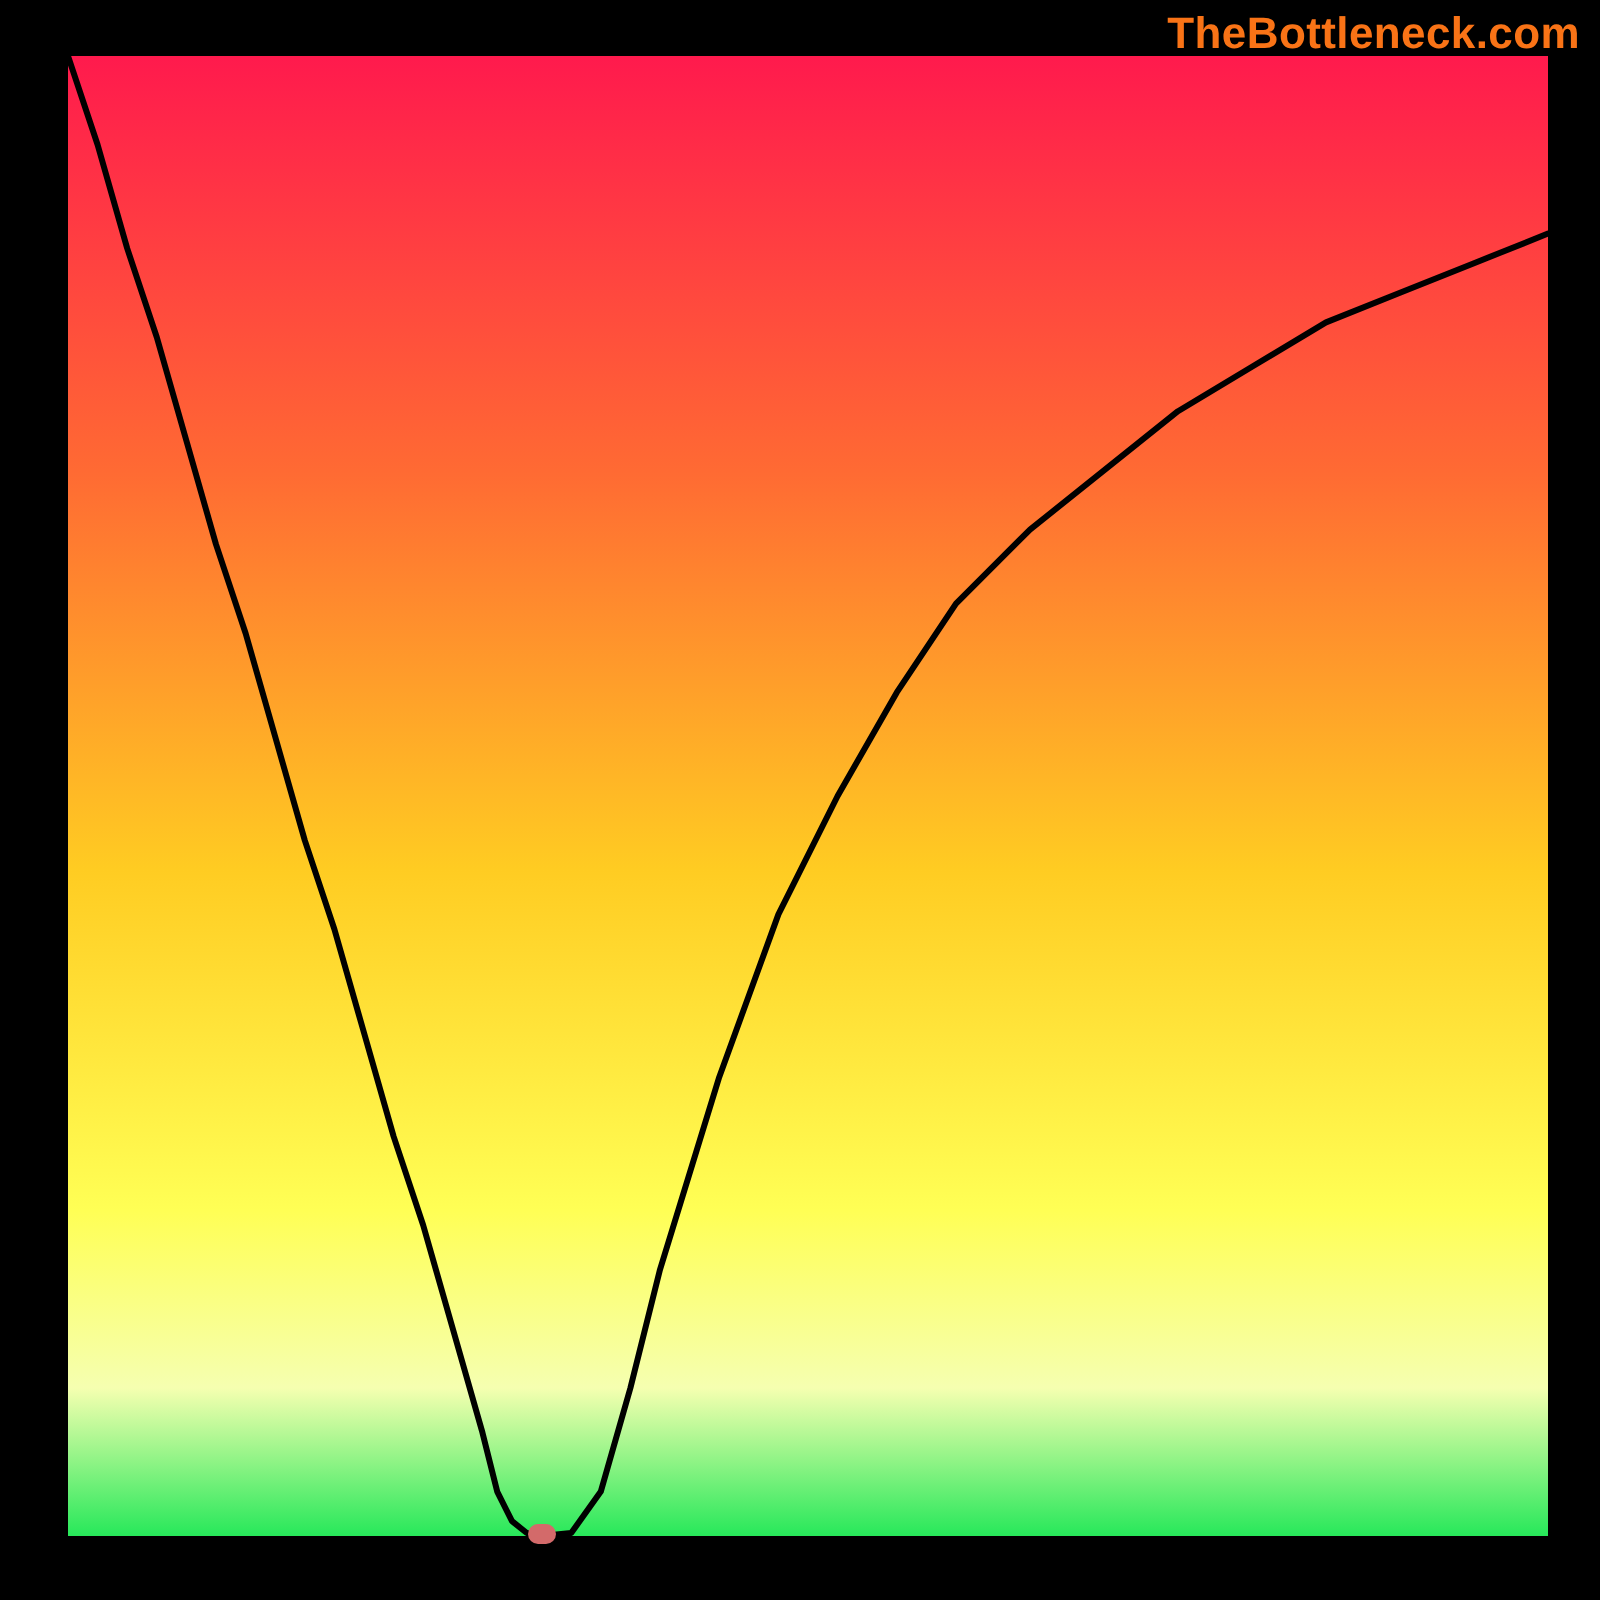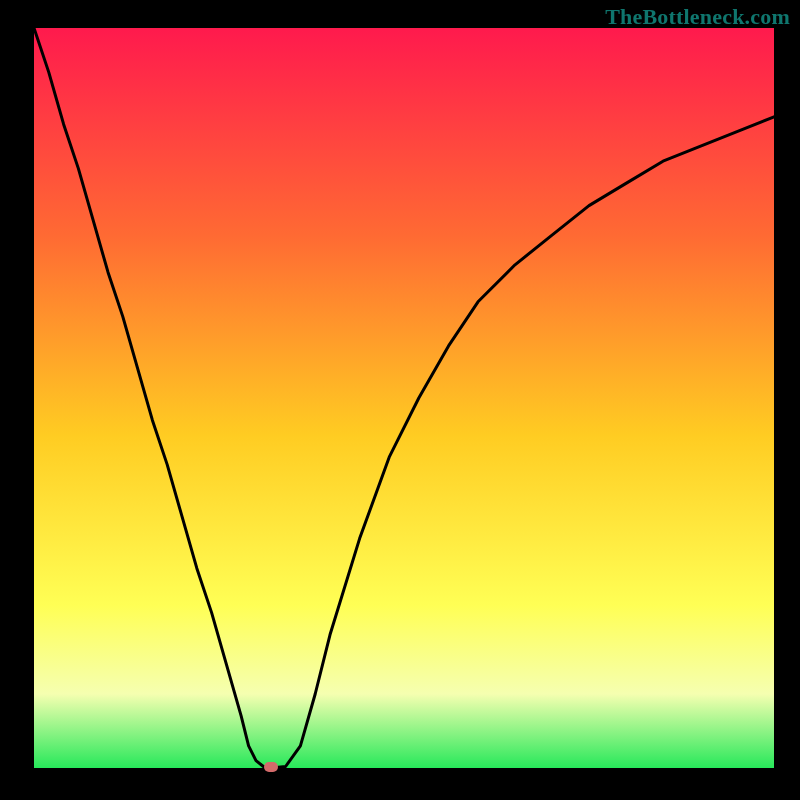--- a/index.html
+++ b/index.html
@@ -15,24 +15,24 @@
     left: 0;
     top: 0;
     width: 800px;
     height: 800px;
     background: #000;
   }
   .watermark {
     position: absolute;
     top: 4px;
     right: 10px;
-    font-family: Liberation Serif, serif;
+    font-family: Liberation Sans, sans-serif;
     font-size: 22px;
     font-weight: 600;
-    color: #0f766e;
+    color: #f97316;
     letter-spacing: 0.2px;
   }
   .plot-wrap {
     position: absolute;
     left: 34px;
     top: 28px;
     width: 740px;
     height: 740px;
   }
   svg.plot {

